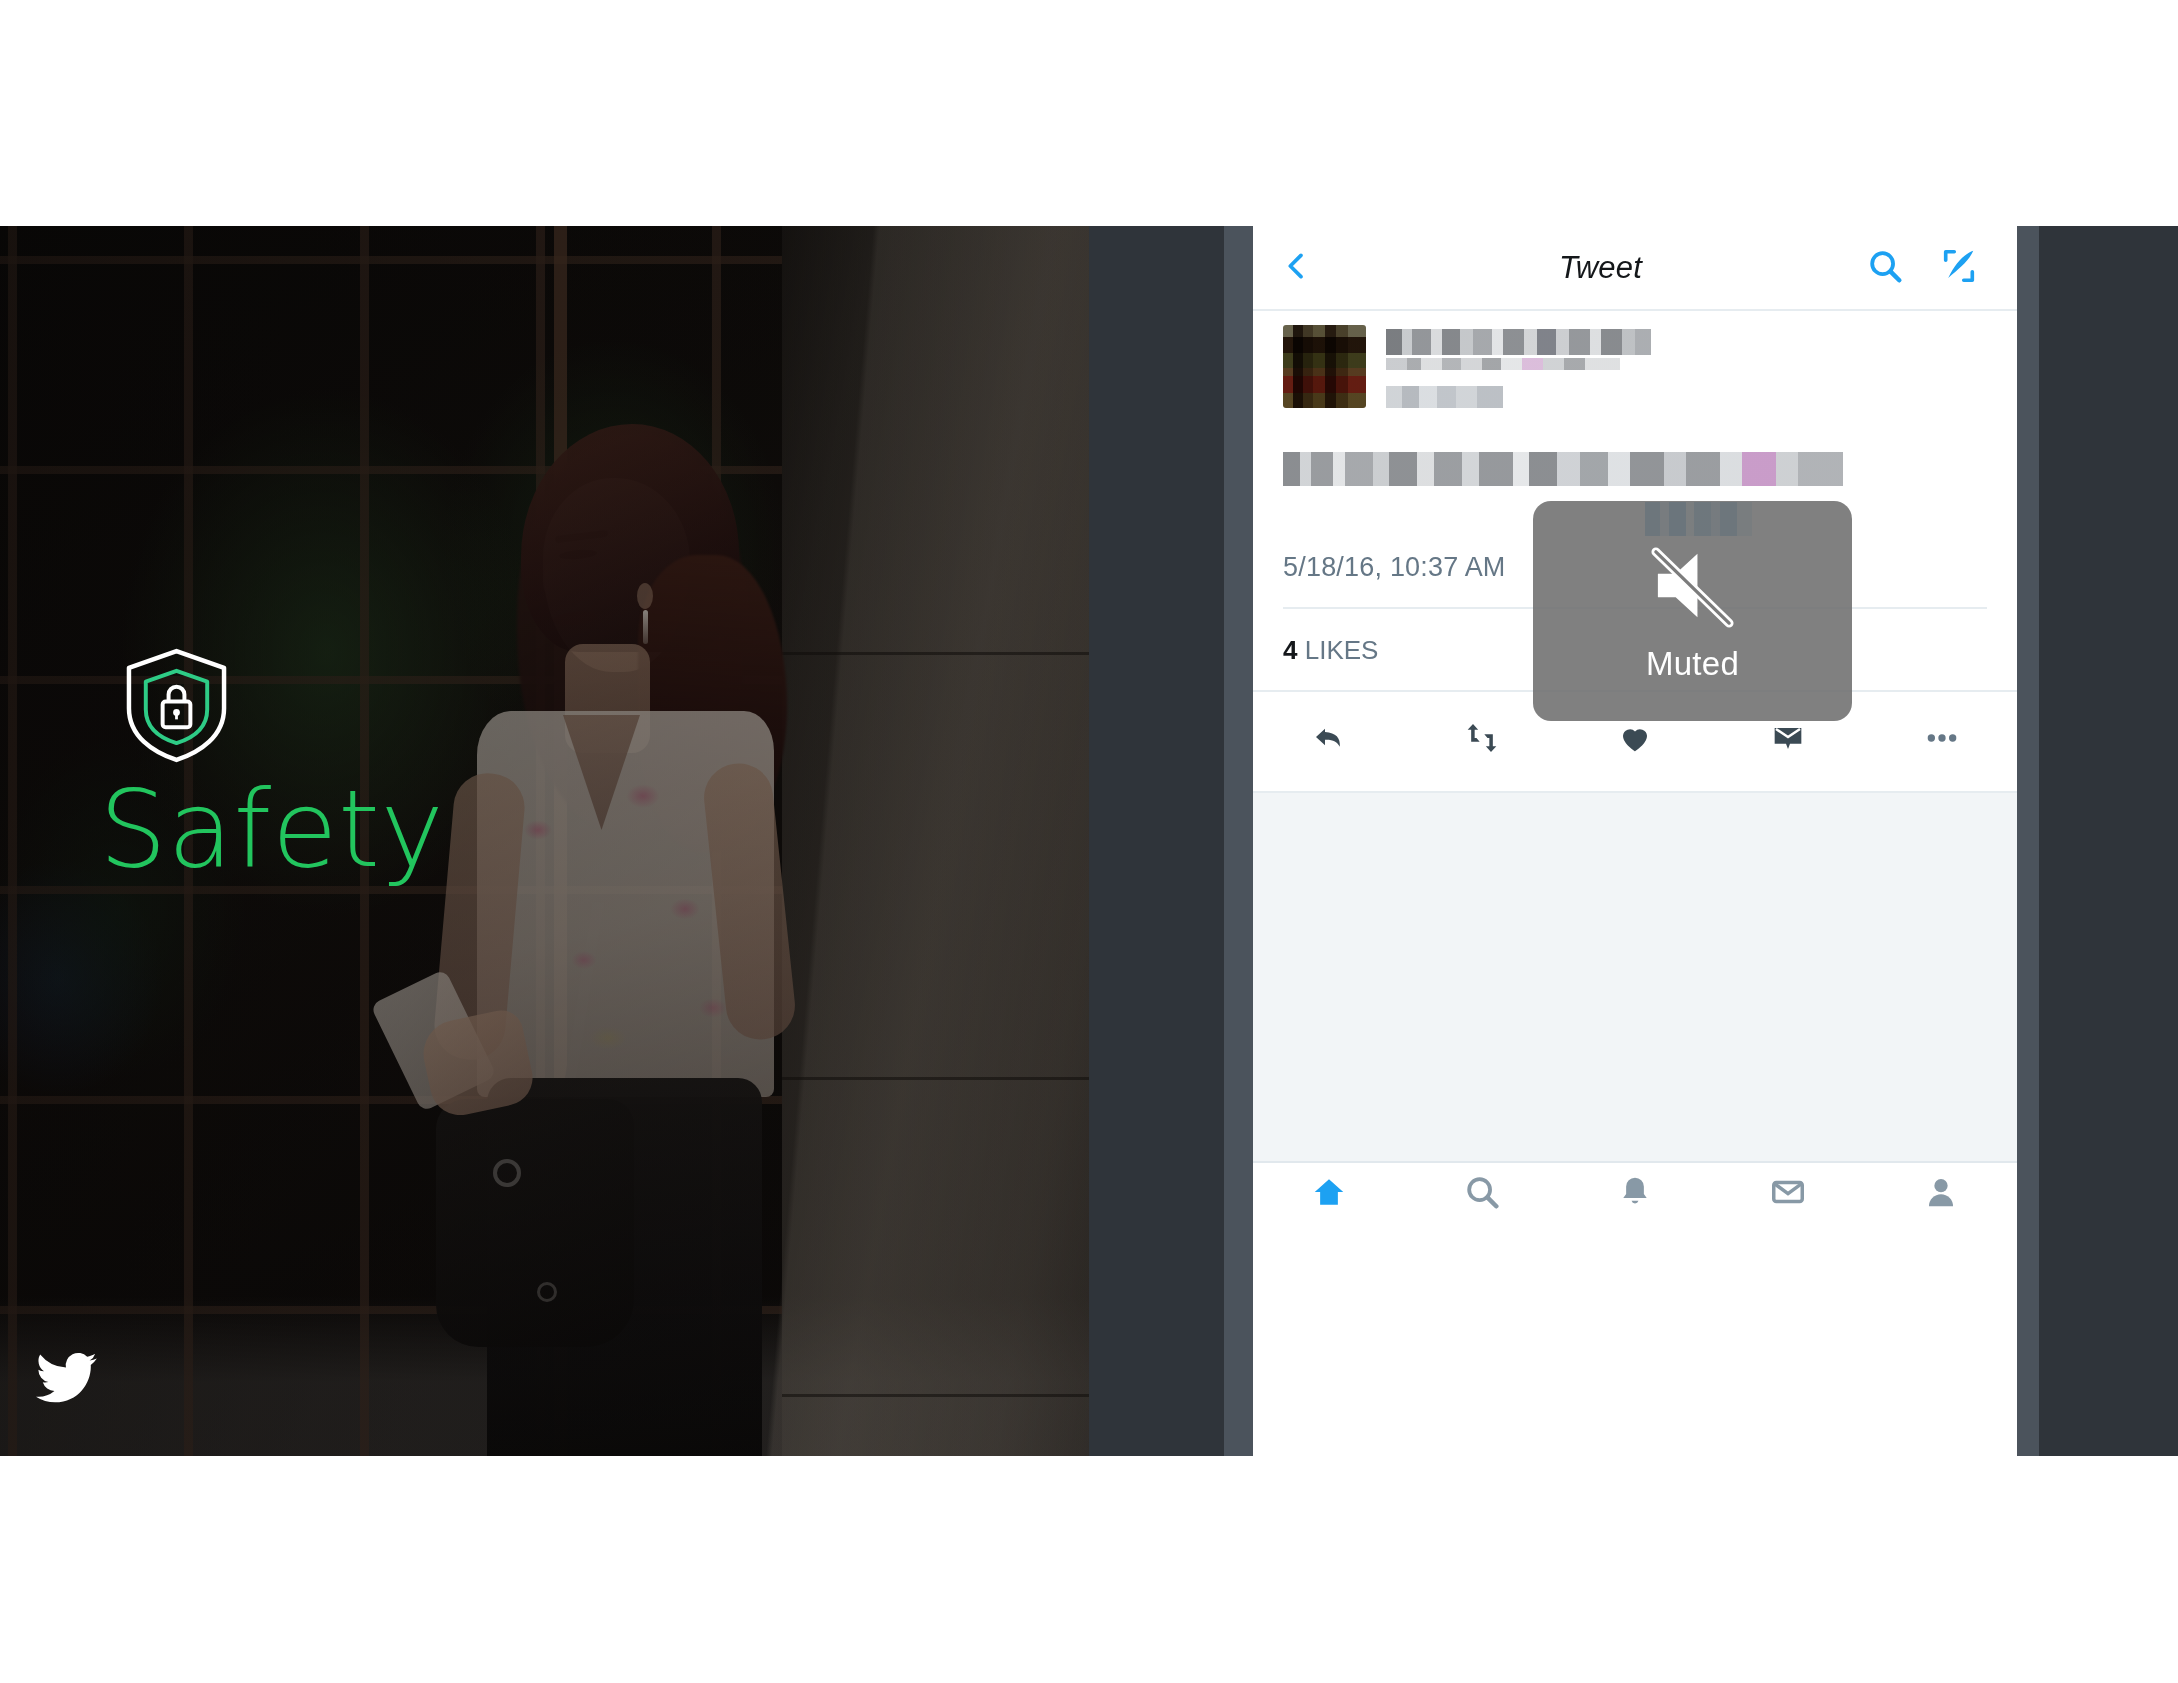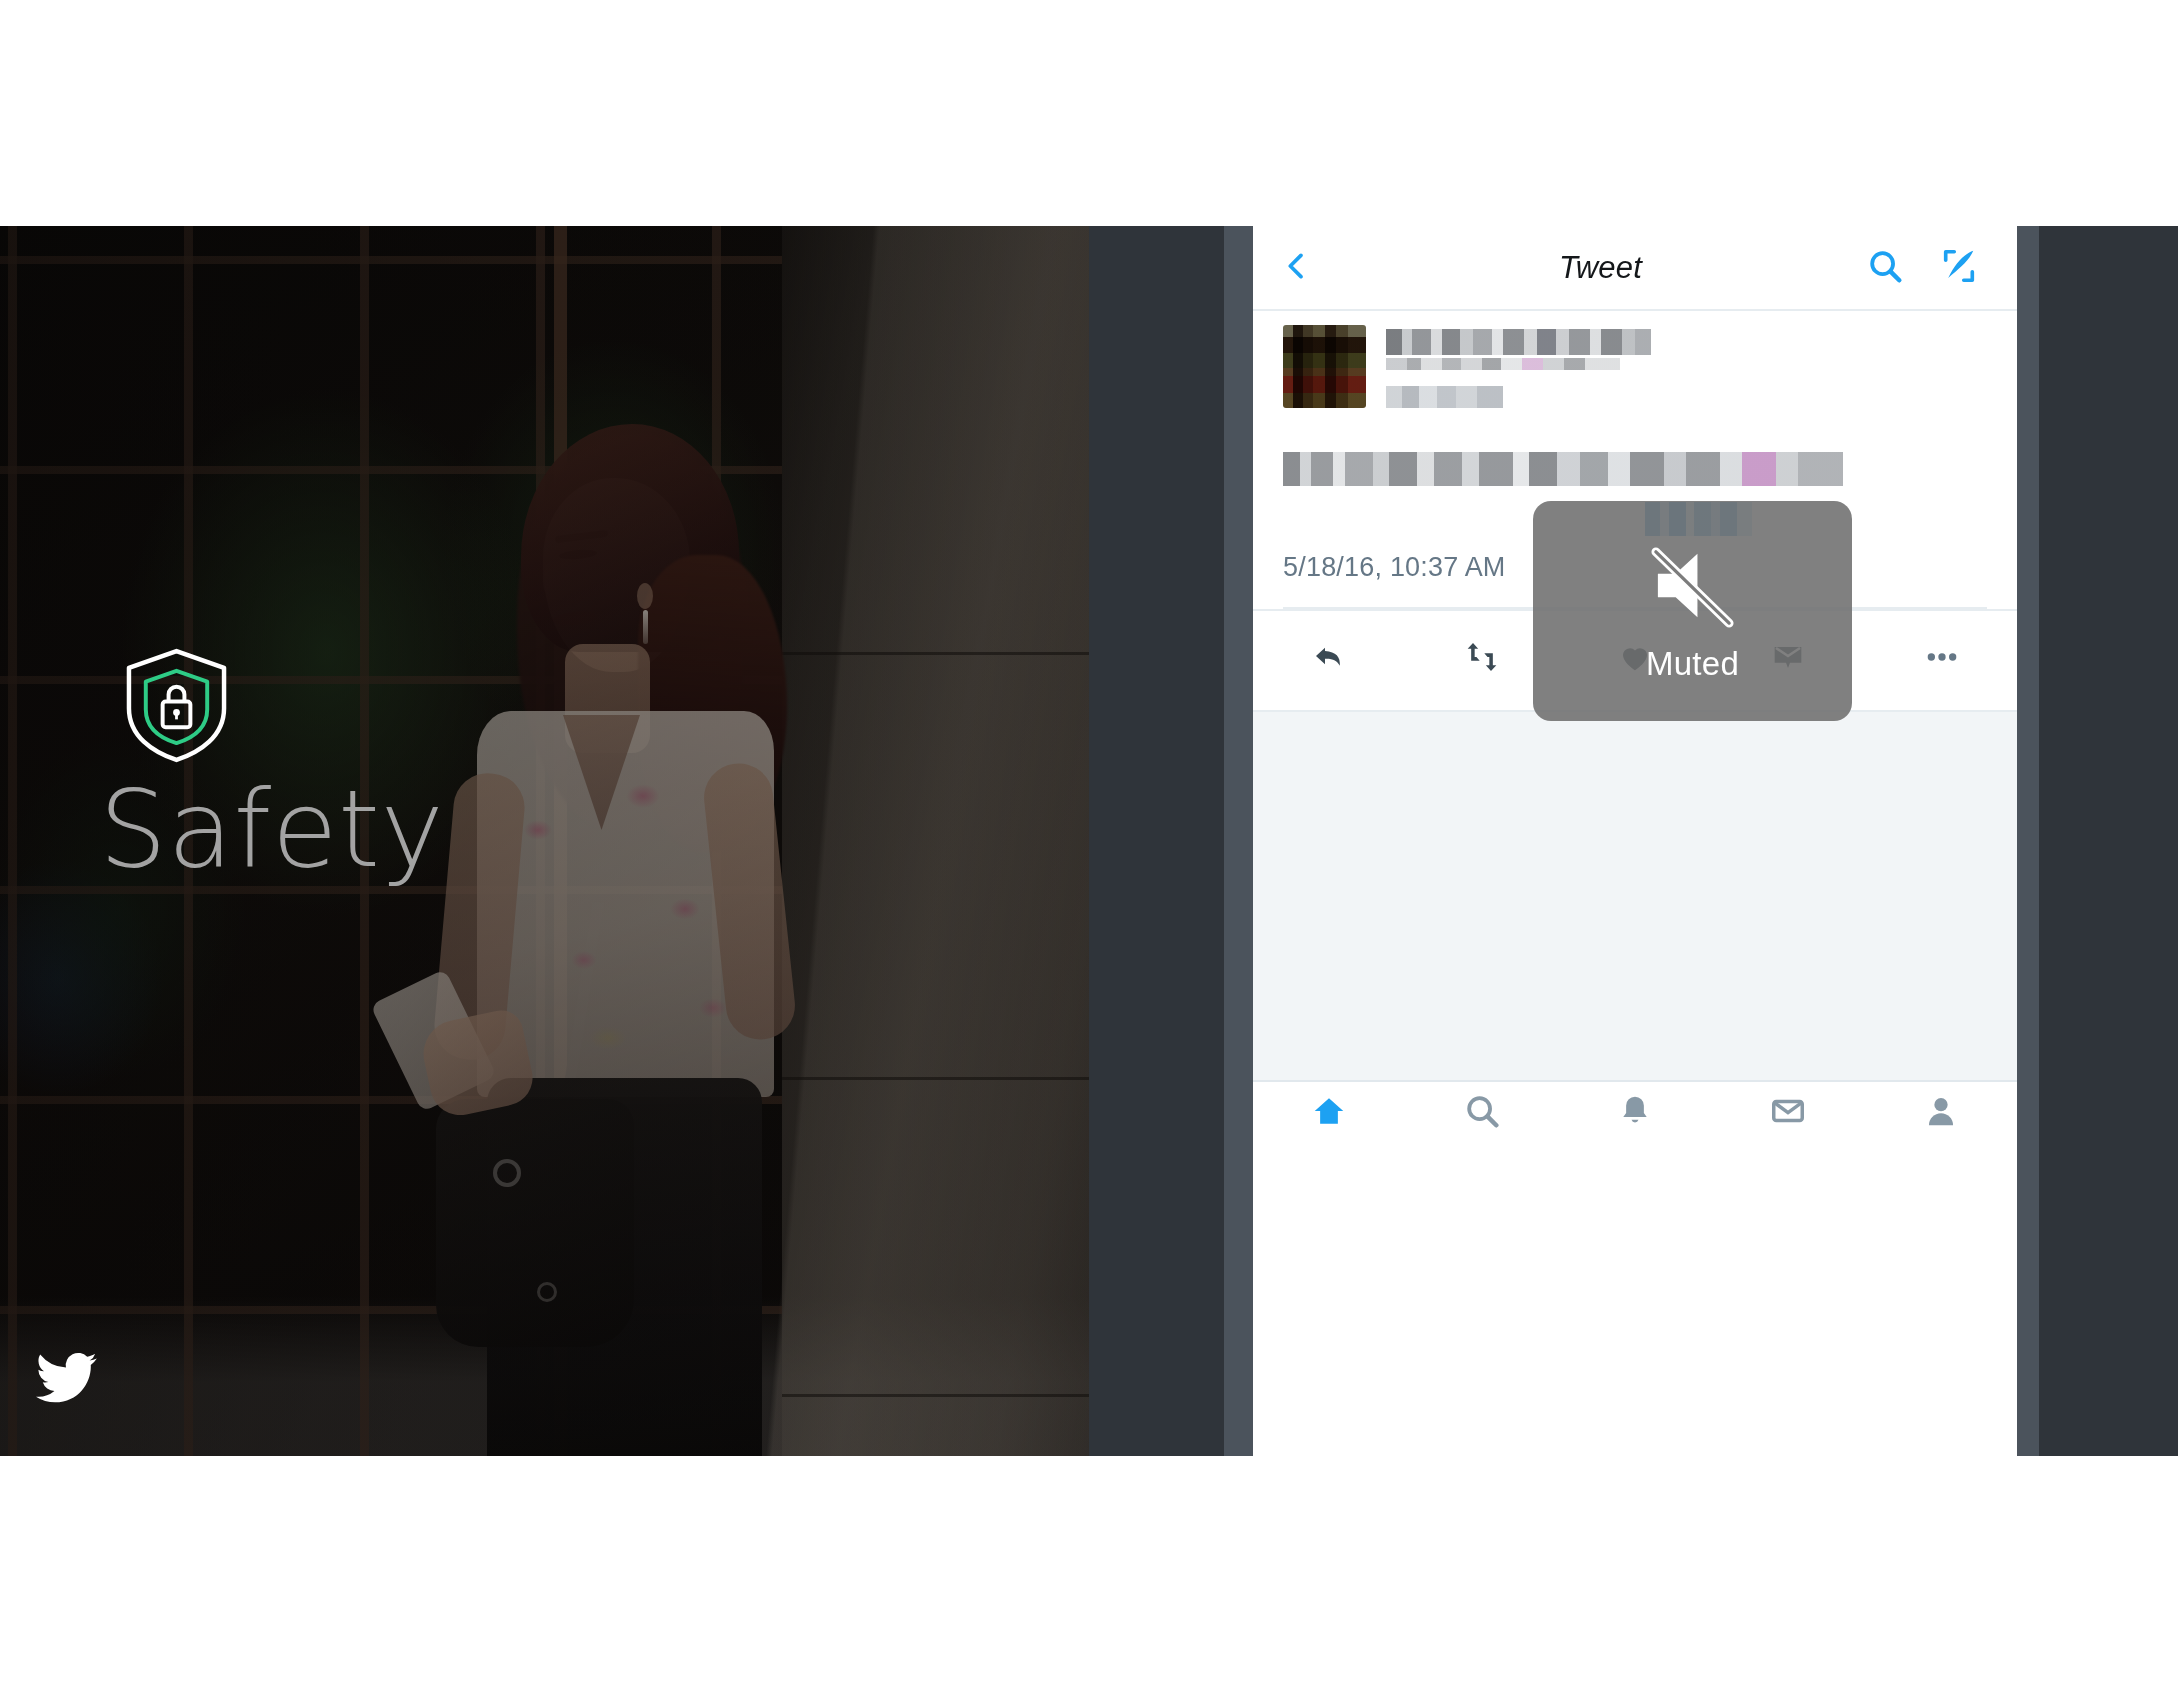--- a/index.html
+++ b/index.html
@@ -182,21 +182,21 @@
   }
 
   
   .hero-brand {
     position:absolute; left:99px; top:421px; width:554px;
     display:flex; flex-direction:column; align-items:flex-start;
   }
   .shield-wrap { width:103px; height:117px; margin-left:26px; }
   .safety-word {
     margin-top:12px;
-    font-size:107px; line-height:1.0; color:#a3a3a3;
+    font-size:107px; line-height:1.0; color:#22c55e;
     font-weight:300; letter-spacing:0.5px;
     font-family:"DejaVu Sans", sans-serif;
   }
   .bird-wrap { position:absolute; left:30px; bottom:48px; width:73px; height:61px; }
 
   
   .device {
     position:absolute; left:1089px; top:226px;
     width:1089px; height:1230px;
     background:#373c42;
@@ -479,20 +479,24 @@
           <div class="tt-line">
             <div class="px2"></div>
             <div class="px-tag"></div>
           </div>
         </div>
 
         <div class="tweet-time">5/18/16, 10:37 AM</div>
 
         <div class="divider"></div>
 
+        <div class="likes-row">
+          <b>4</b>
+          <span>LIKES</span>
+        </div>
       </div>
 
       <div class="action-bar">
         <div class="act">
           <span>
             <svg viewBox="0 0 24 24" width="40" height="40">
               <path d="M9.6 6.4 L4.2 11.4 L9.6 16.4 V13 c4.6-.2 7.4 1.1 8.9 4.3
                        c.4-5.4-2.2-8.4-8.9-8.9 Z" fill="#3b4a54"></path>
             </svg>
           </span>

